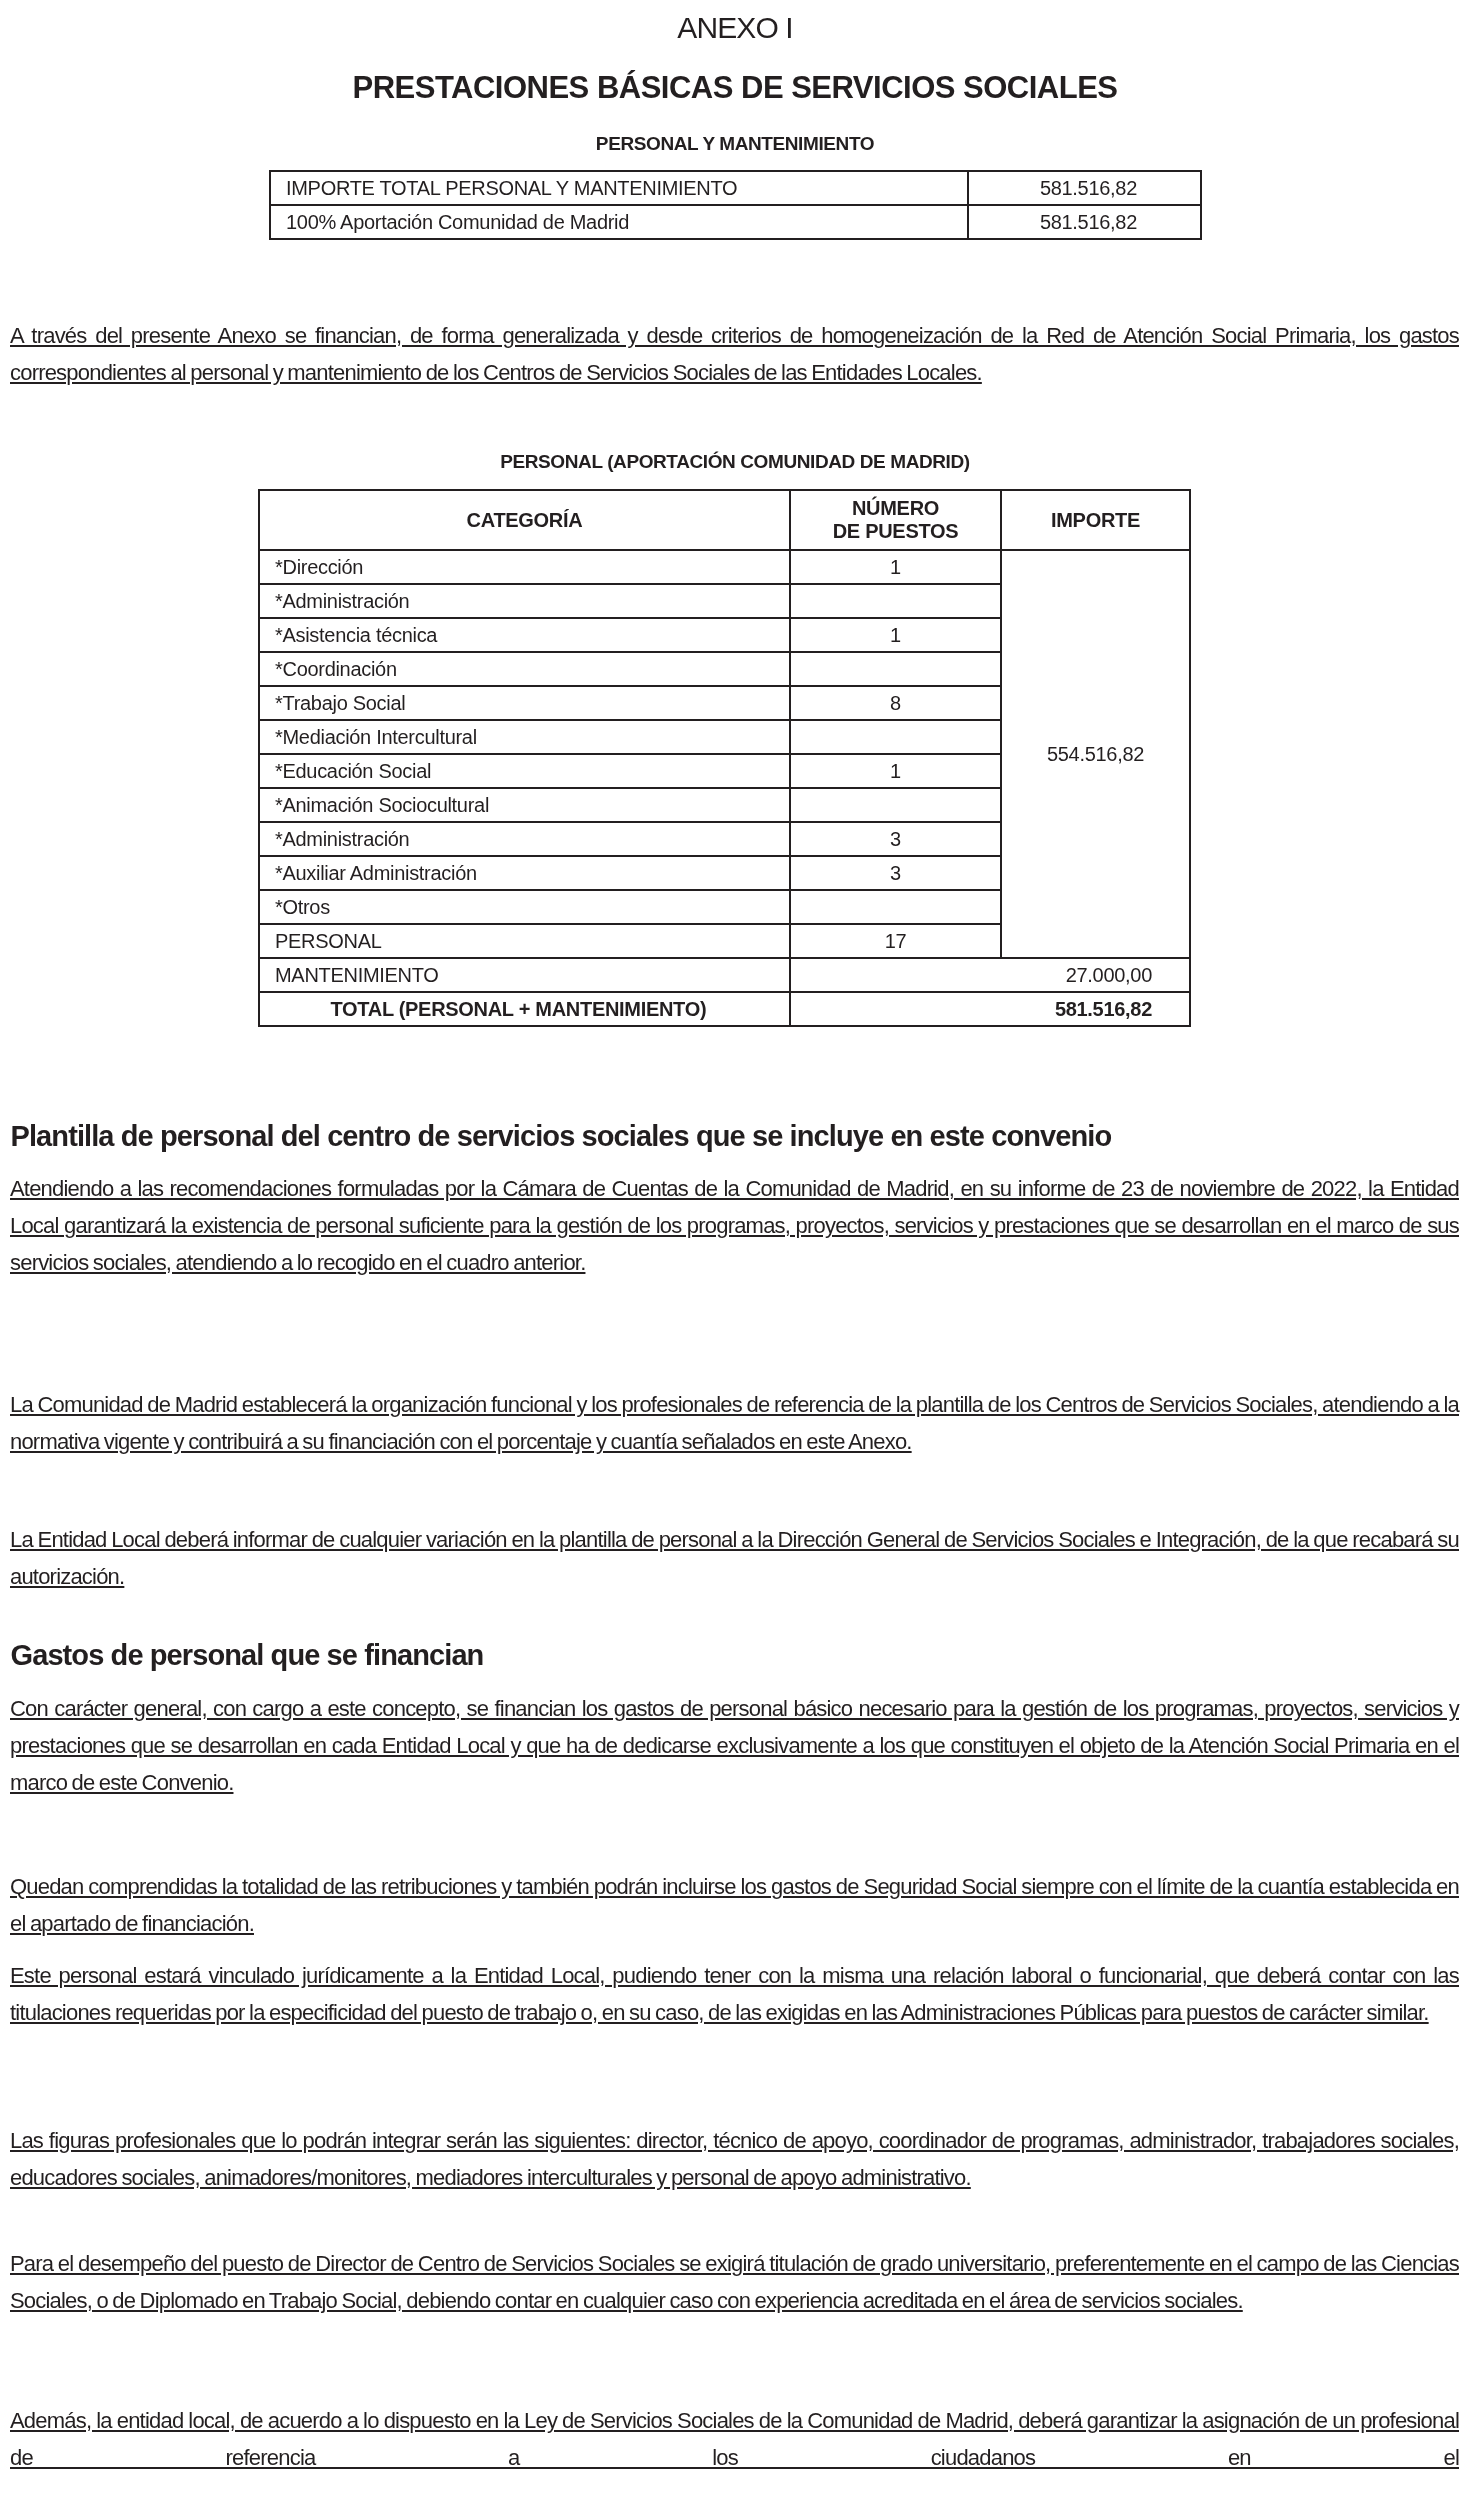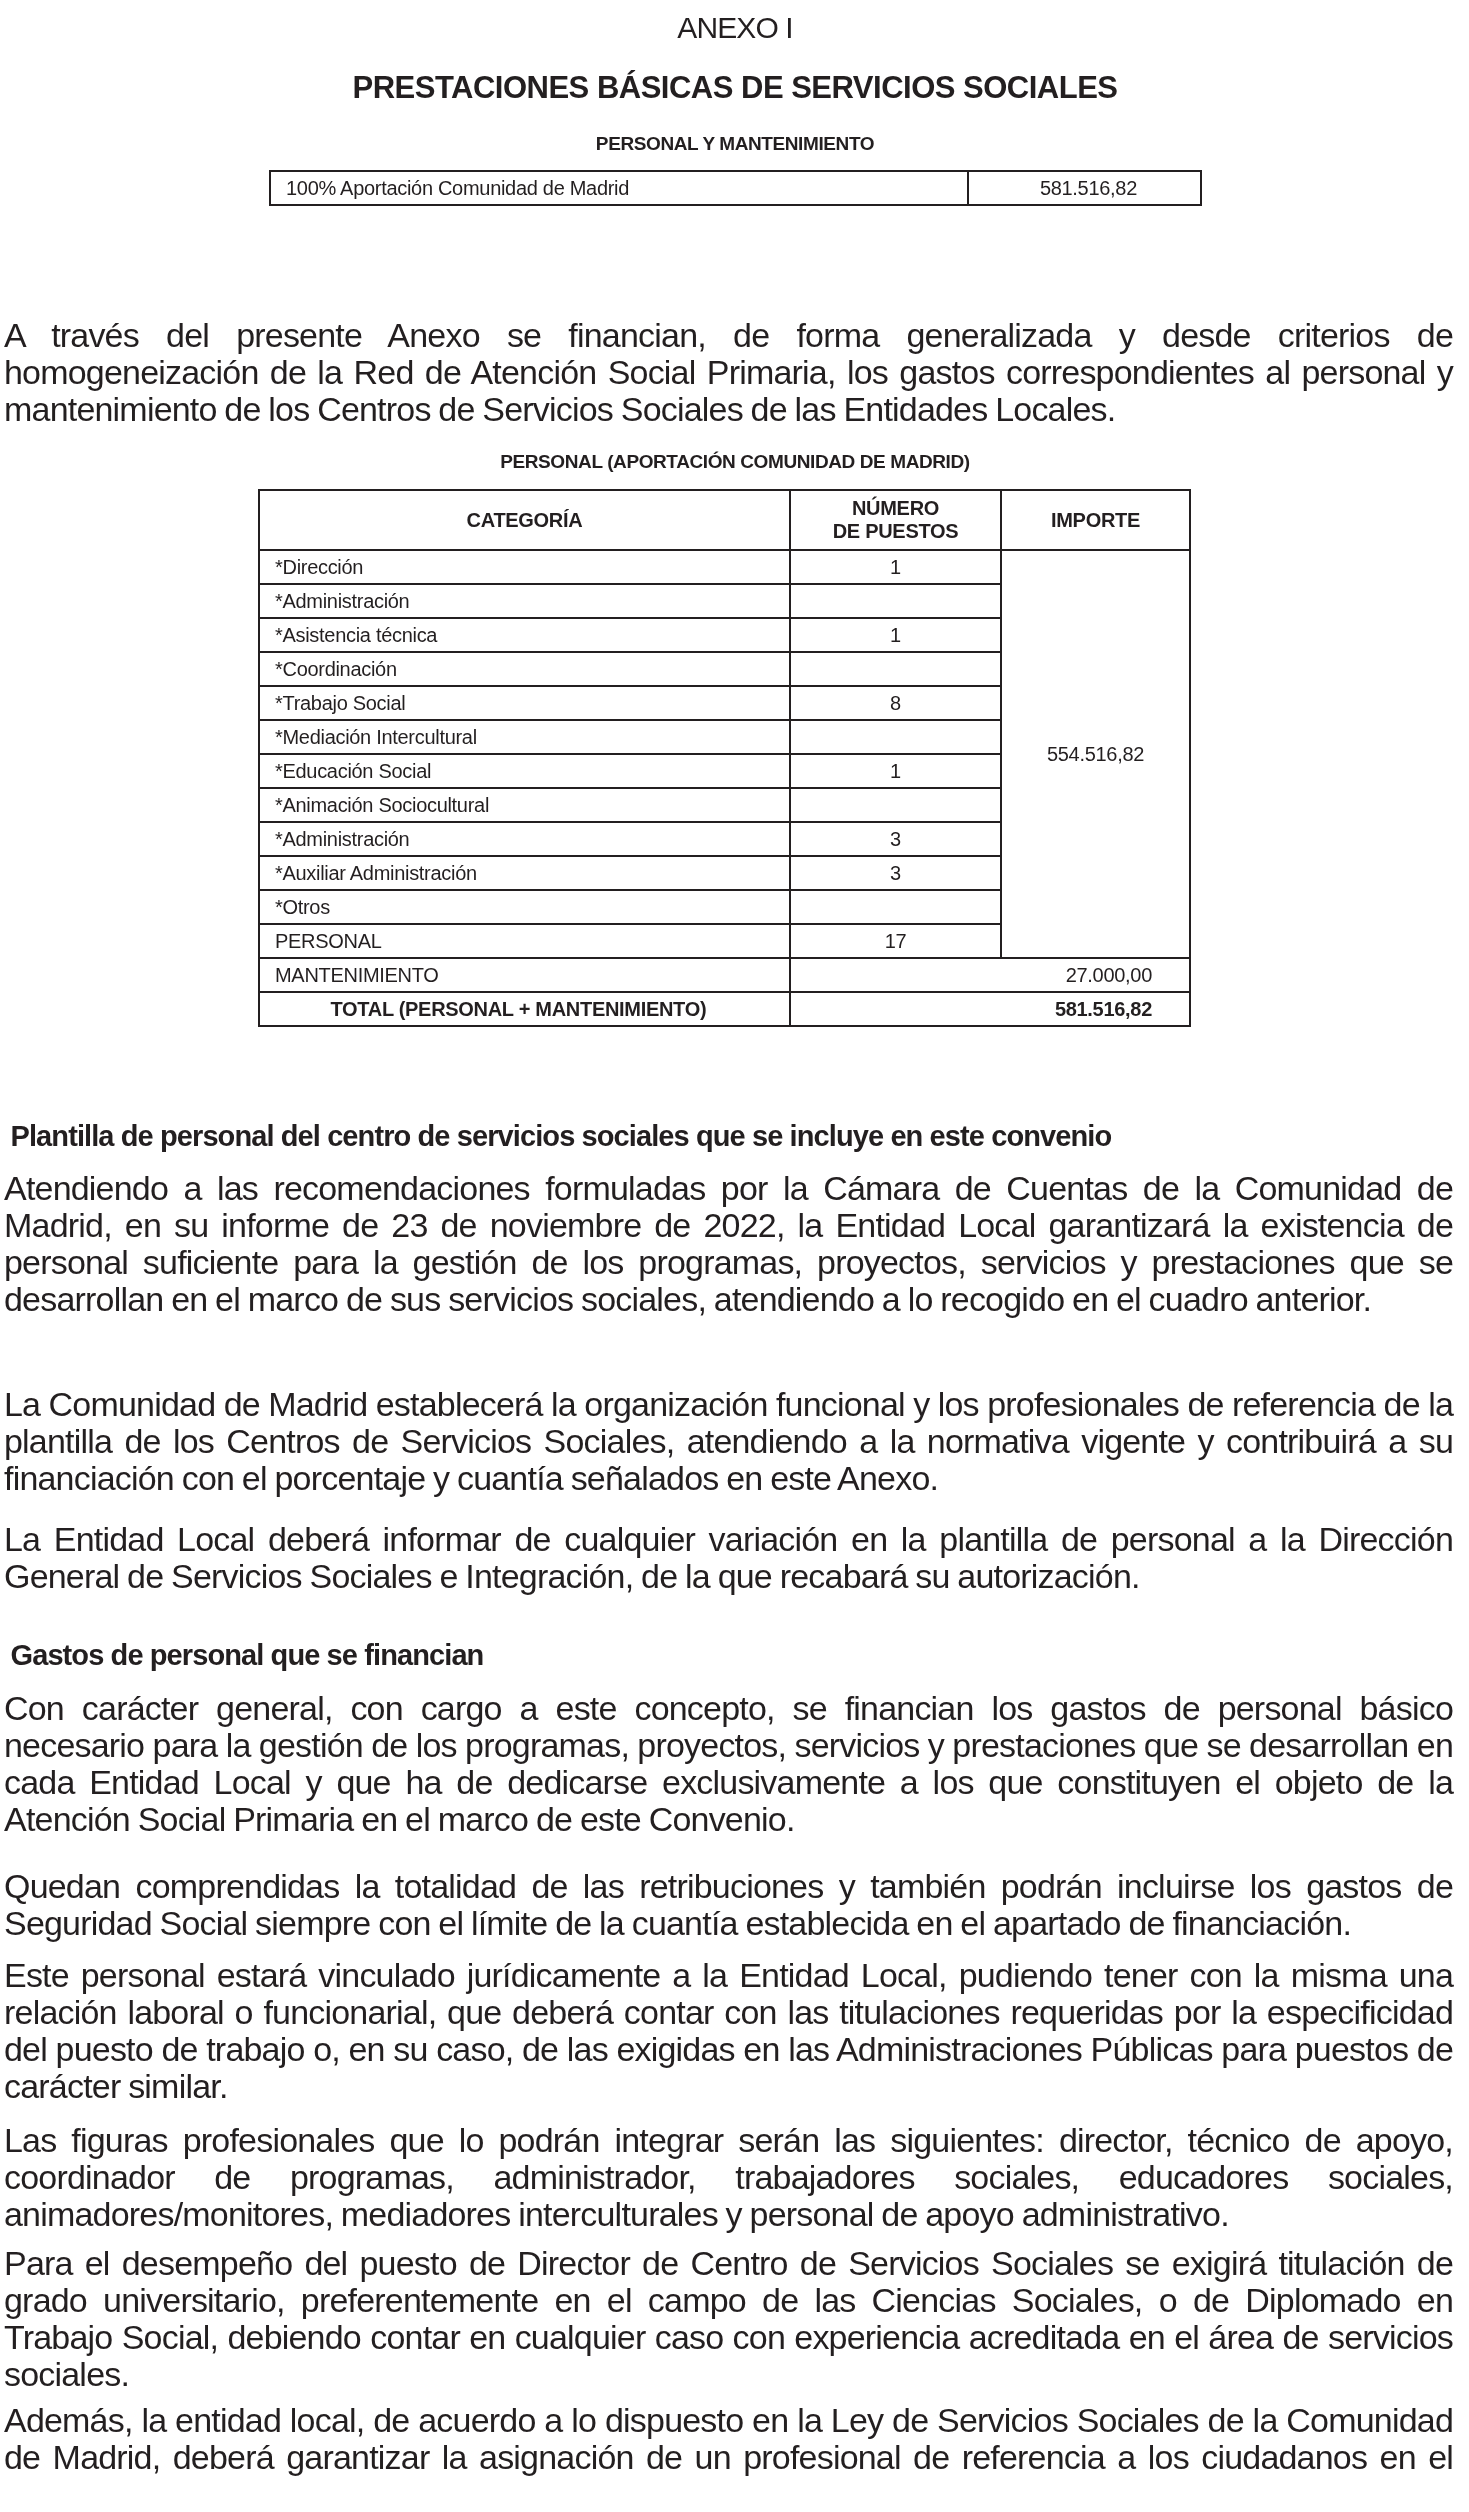--- a/index.html
+++ b/index.html
@@ -89,27 +89,28 @@
     #table-personal td.cat { padding-left: 15px; }
     #table-personal td.num { text-align: center; }
     #table-personal td.importe-merged { text-align: center; }
     #table-personal td.right-val { text-align: right; padding-right: 37px; }
     #table-personal td.total-label { font-weight: bold; text-align: center; padding-right: 12.2px; }
     #table-personal td.total-val { font-weight: bold; }
 
     
     .para {
       position: absolute;
-      left: 4px;
+      left: 10px;
       width: 1449px;
-      font-size: 34px;
+      font-size: 22px;
       line-height: 37px;
       text-align: justify;
       letter-spacing: -0.8px;
       word-spacing: -0.9px;
+      text-decoration: underline;
     }
     .para.lastline-left { text-align-last: left; }
     .heading {
       position: absolute;
       left: 10.5px;
       font-size: 29px;
       font-weight: bold;
       letter-spacing: -0.9px;
       white-space: nowrap;
     }
@@ -121,20 +122,24 @@
 <div class="center-line" id="doc-title">PRESTACIONES BÁSICAS DE SERVICIOS SOCIALES</div>
 
 <div class="center-line" id="t1-caption">PERSONAL Y MANTENIMIENTO</div>
 
 <table class="doc" id="table-summary">
   <colgroup>
       <col style="width:698px">
       <col style="width:233px">
     </colgroup>
   <tbody>
+      <tr>
+    <td class="label">IMPORTE TOTAL PERSONAL Y MANTENIMIENTO</td>
+    <td class="value">581.516,82</td>
+  </tr>
   <tr>
     <td class="label">100% Aportación Comunidad de Madrid</td>
     <td class="value">581.516,82</td>
   </tr>
 </tbody>
   </table>
 
 <div class="para lastline-left" style="top:317px;">A través del presente Anexo se financian, de forma generalizada y desde criterios de homogeneización de la Red de Atención Social Primaria, los gastos correspondientes al personal y mantenimiento de los Centros de Servicios Sociales de las Entidades Locales.</div>
 
 <div class="center-line" id="t2-caption">PERSONAL (APORTACIÓN COMUNIDAD DE MADRID)</div>

